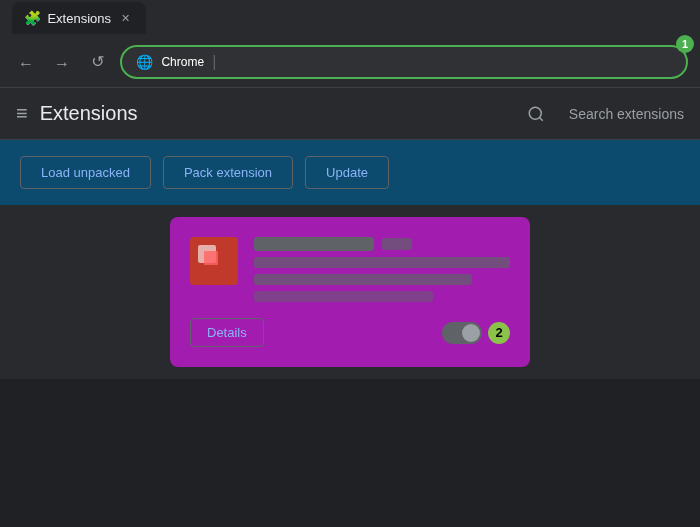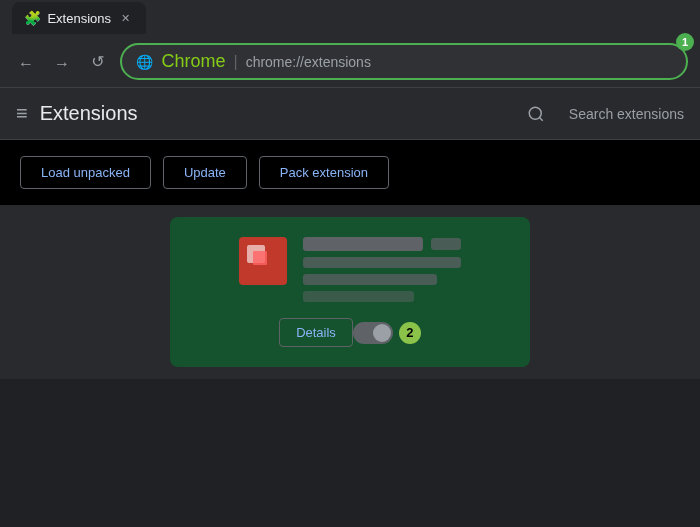--- a/index.html
+++ b/index.html
@@ -85,22 +85,22 @@
     }
     .address-icon {
       color: #9aa0a6;
       font-size: 14px;
     }
     .address-separator {
       color: #5f6368;
       font-size: 16px;
     }
     .address-site {
-      color: #84cc16;
-      font-size: 18px;
+      color: #ffffff;
+      font-size: 12px;
       font-weight: 500;
     }
     .address-url {
       color: #9aa0a6;
       font-size: 14px;
     }
     .address-badge {
       position: absolute;
       top: -12px;
       right: -8px;
@@ -148,21 +148,21 @@
       color: #9aa0a6;
       font-size: 14px;
     }
 
     
     .action-bar {
       display: flex;
       align-items: center;
       padding: 16px 20px;
       gap: 12px;
-      background: #000000;
+      background: #0c4a6e;
     }
     .action-btn {
       background: transparent;
       border: 1px solid #5f6368;
       color: #8ab4f8;
       padding: 8px 20px;
       border-radius: 4px;
       font-size: 13px;
       cursor: pointer;
       font-weight: 500;
@@ -172,28 +172,27 @@
     .main-content {
       background: #292a2d;
       padding: 12px 20px;
       display: flex;
       flex-direction: column;
       gap: 0;
     }
 
     
     .extension-card {
-      background: #14532d;
+      background: #a21caf;
       border-radius: 8px;
       padding: 20px;
       display: flex;
       flex-direction: column;
       gap: 12px;
       margin: 0 150px;
-      align-items: center;
     }
     .ext-top {
       display: flex;
       align-items: flex-start;
       gap: 16px;
     }
     .ext-icon {
       width: 48px;
       height: 48px;
       background: #c0392b;
@@ -341,41 +340,40 @@
 </div>
 
 <div class="nav-bar">
   <div class="nav-btn">←</div>
   <div class="nav-btn">→</div>
   <div class="nav-btn">↺</div>
   <div class="address-bar" style="position:relative;">
     <span class="address-icon">🌐</span>
     <span class="address-site">Chrome</span>
     <span class="address-separator">|</span>
-    <span class="address-url">chrome://extensions</span>
     <div class="address-badge">1</div>
   </div>
 </div>
 
 <div class="page-header">
   <span class="hamburger">≡</span>
   <span class="page-title-text">Extensions</span>
   <div class="search-area">
     <svg width="18" height="18" viewBox="0 0 24 24" fill="none" stroke="#9aa0a6" stroke-width="2">
       <circle cx="11" cy="11" r="8"></circle>
         <line x1="21" y1="21" x2="16.65" y2="16.65"></line>
     </svg>
     <span class="search-text">Search extensions</span>
   </div>
 </div>
 
 <div class="action-bar">
   <button class="action-btn">Load unpacked</button>
+  <button class="action-btn">Pack extension</button>
   <button class="action-btn">Update</button>
-  <button class="action-btn">Pack extension</button>
 </div>
 
 <div class="main-content">
   <div class="extension-card">
     <div class="ext-top">
       <div class="ext-icon"></div>
       <div class="ext-info">
         <div class="ext-name-row">
           <div class="ext-name-blur"></div>
           <div class="ext-version-blur"></div>

